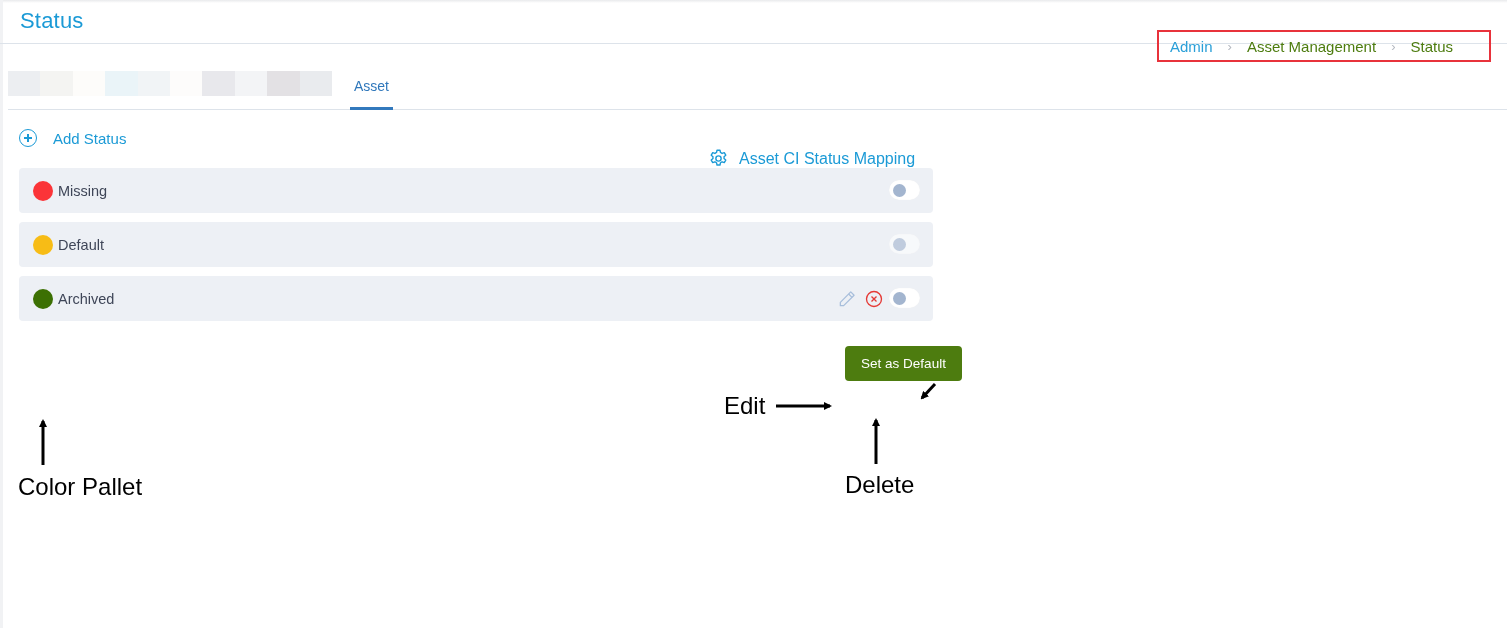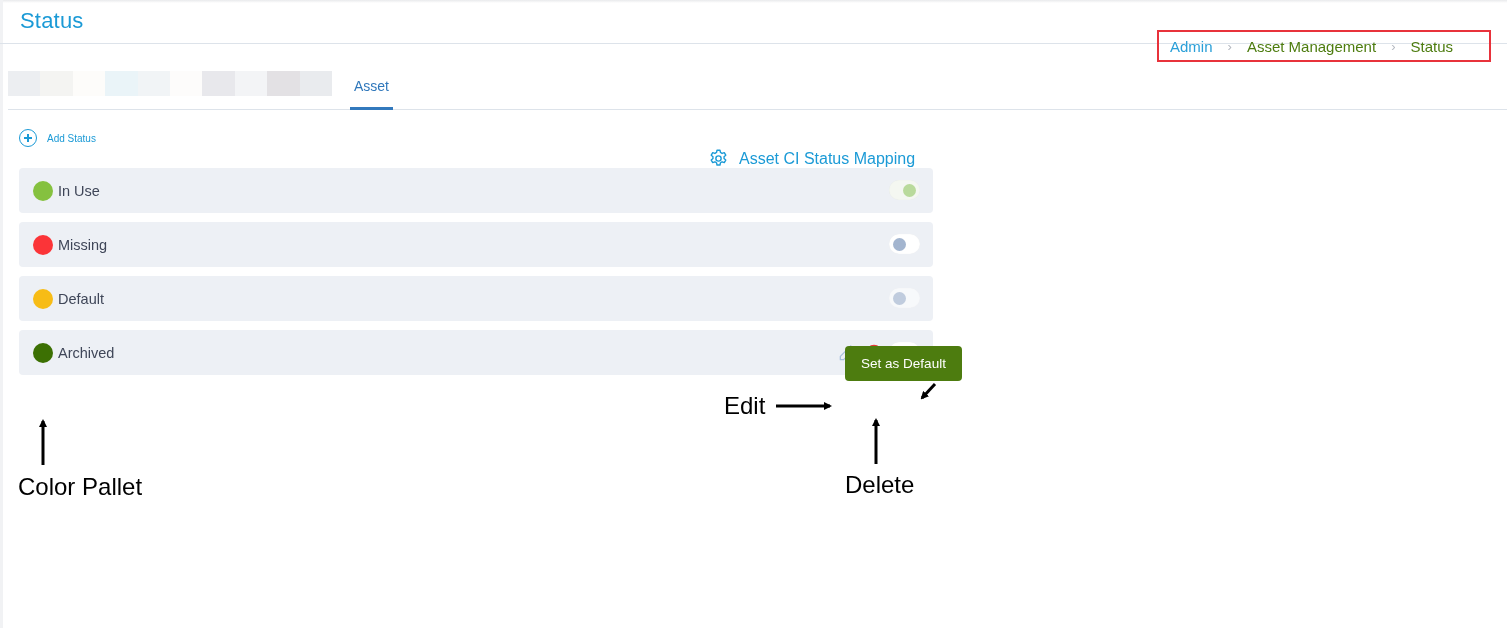--- a/index.html
+++ b/index.html
@@ -15,21 +15,21 @@
   .breadcrumb { position: absolute; left: 1157px; top: 6px; width: 334px; height: 32px; border: 2px solid #e8323b; display: flex; align-items: center; padding-left: 11px; font-size: 15px; margin-top: 24px; }
   .crumb { color: #4d7c0f; }
   .crumb.link { color: #2a9fd8; }
   .crumb-sep { color: #b4b8c0; margin: 0 15px; font-size: 13px; }
 
   .tabs { position: absolute; left: 8px; top: 44px; width: 1507px; height: 66px; border-bottom: 1px solid #dde3ea; }
   .blur-strip { position: absolute; left: 0; top: 27px; height: 25px; display: flex; }
   .blur-strip span { display: block; width: 32.4px; height: 25px; }
   .tab-asset { position: absolute; left: 342px; top: 26px; width: 43px; height: 40px; font-size: 14px; color: #2f77bb; text-align: center; padding-top: 8px; border-bottom: 3px solid #3279bd; }
 
-  .add-status { position: absolute; left: 19px; top: 129px; display: flex; align-items: center; color: #1b9ad6; font-size: 10px; cursor: pointer; }
+  .add-status { position: absolute; left: 19px; top: 129px; display: flex; align-items: center; color: #1b9ad6; font-size: 15px; cursor: pointer; gap: 6px; }
   .add-status .plus-icon { width: 18px; height: 18px; border: 1.5px solid #1b9ad6; border-radius: 50%; position: relative; margin-right: 10px; }
   .plus-icon::before, .plus-icon::after { content: ""; position: absolute; background: #1b9ad6; }
   .plus-icon::before { left: 4px; right: 4px; top: 7.25px; height: 1.5px; }
   .plus-icon::after { top: 4px; bottom: 4px; left: 7.25px; width: 1.5px; }
 
   .ci-mapping { position: absolute; left: 708px; top: 148px; display: flex; align-items: center; color: #1b9ad6; font-size: 16px; cursor: pointer; }
   .ci-mapping svg { margin-right: 10px; }
 
   .status-list { position: absolute; left: 19px; top: 168px; width: 914px; }
   .status-row { position: relative; height: 45px; background: #edf0f5; border-radius: 4px; margin-bottom: 9px; display: flex; align-items: center; }
@@ -90,27 +90,20 @@
 <div class="ci-mapping">
   <svg width="21" height="21" viewBox="0 0 24 24" fill="none" stroke="#1b9ad6" stroke-width="1.6" stroke-linejoin="round">
     <path d="M10.3 2.5h3.4l.5 2.6a7.5 7.5 0 0 1 1.9 1.1l2.5-.9 1.7 2.9-2 1.7a7.5 7.5 0 0 1 0 2.2l2 1.7-1.7 2.9-2.5-.9a7.5 7.5 0 0 1-1.9 1.1l-.5 2.6h-3.4l-.5-2.6a7.5 7.5 0 0 1-1.9-1.1l-2.5.9-1.7-2.9 2-1.7a7.5 7.5 0 0 1 0-2.2l-2-1.7 1.7-2.9 2.5.9a7.5 7.5 0 0 1 1.9-1.1z"></path>
     <circle cx="12" cy="12" r="3"></circle>
   </svg>
   <span>Asset CI Status Mapping</span>
 </div>
 
 <div class="status-list">
   <div class="status-row">
-    <span class="status-dot" style="background: rgb(133, 193, 63);"></span>
-    <span class="status-name">In Use</span>
-    <div class="toggle on">
-        <span class="knob"></span>
-      </div>
-  </div>
-  <div class="status-row">
     <span class="status-dot" style="background: rgb(251, 52, 56);"></span>
     <span class="status-name">Missing</span>
     <div class="toggle">
         <span class="knob"></span>
       </div>
   </div>
   <div class="status-row">
     <span class="status-dot" style="background: rgb(247, 188, 22);"></span>
     <span class="status-name">Default</span>
     <div class="toggle hidden-under">

